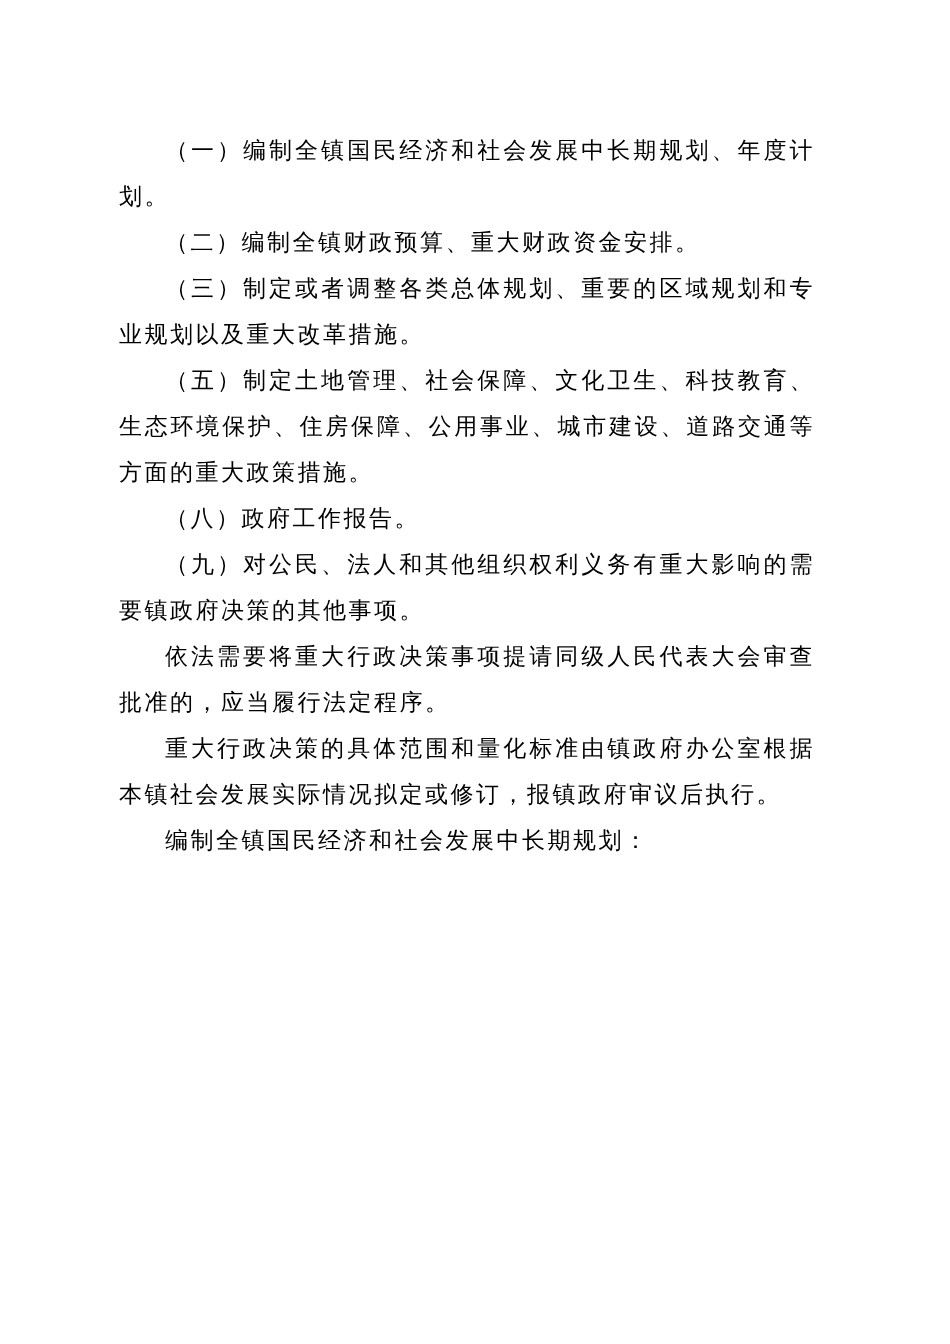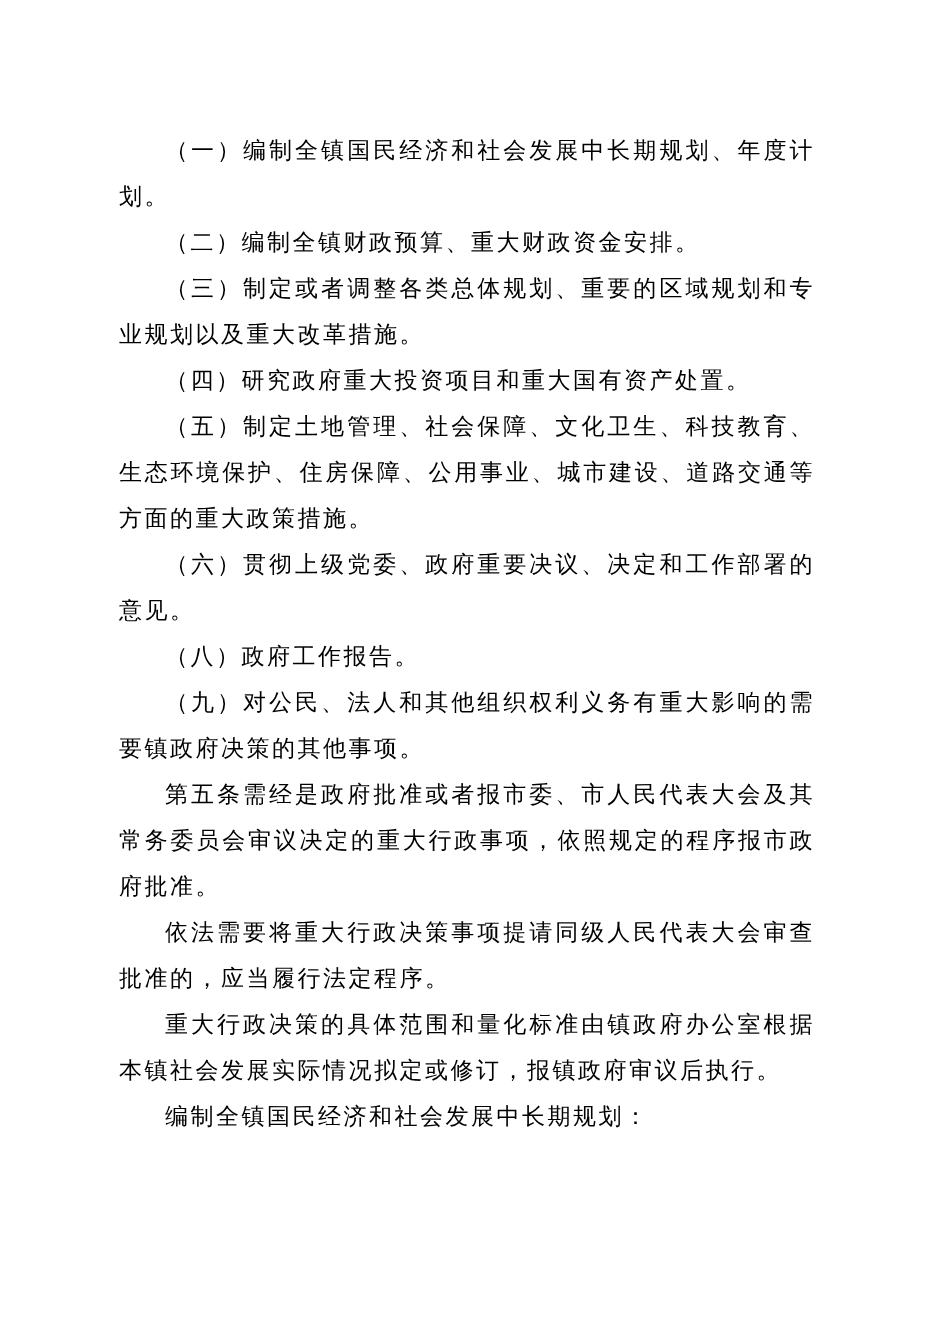--- a/index.html
+++ b/index.html
@@ -35,23 +35,20 @@
   }
 </style>
 </head>
 <body>
 
 <div class="page">
   <div class="doc-body">
     <p>（一）编制全镇国民经济和社会发展中长期规划、年度计划。</p>
     <p>（二）编制全镇财政预算、重大财政资金安排。</p>
     <p>（三）制定或者调整各类总体规划、重要的区域规划和专业规划以及重大改革措施。</p>
-    <p>（四）研究政府重大投资项目和重大国有资产处置。</p>
     <p>（五）制定土地管理、社会保障、文化卫生、科技教育、生态环境保护、住房保障、公用事业、城市建设、道路交通等方面的重大政策措施。</p>
-    <p>（六）贯彻上级党委、政府重要决议、决定和工作部署的意见。</p>
     <p>（八）政府工作报告。</p>
     <p>（九）对公民、法人和其他组织权利义务有重大影响的需要镇政府决策的其他事项。</p>
-    <p>第五条需经是政府批准或者报市委、市人民代表大会及其常务委员会审议决定的重大行政事项，依照规定的程序报市政府批准。</p>
     <p>依法需要将重大行政决策事项提请同级人民代表大会审查批准的，应当履行法定程序。</p>
     <p>重大行政决策的具体范围和量化标准由镇政府办公室根据本镇社会发展实际情况拟定或修订，报镇政府审议后执行。</p>
     <p>编制全镇国民经济和社会发展中长期规划：</p>
   </div>
 </div>
 
 </body></html>

